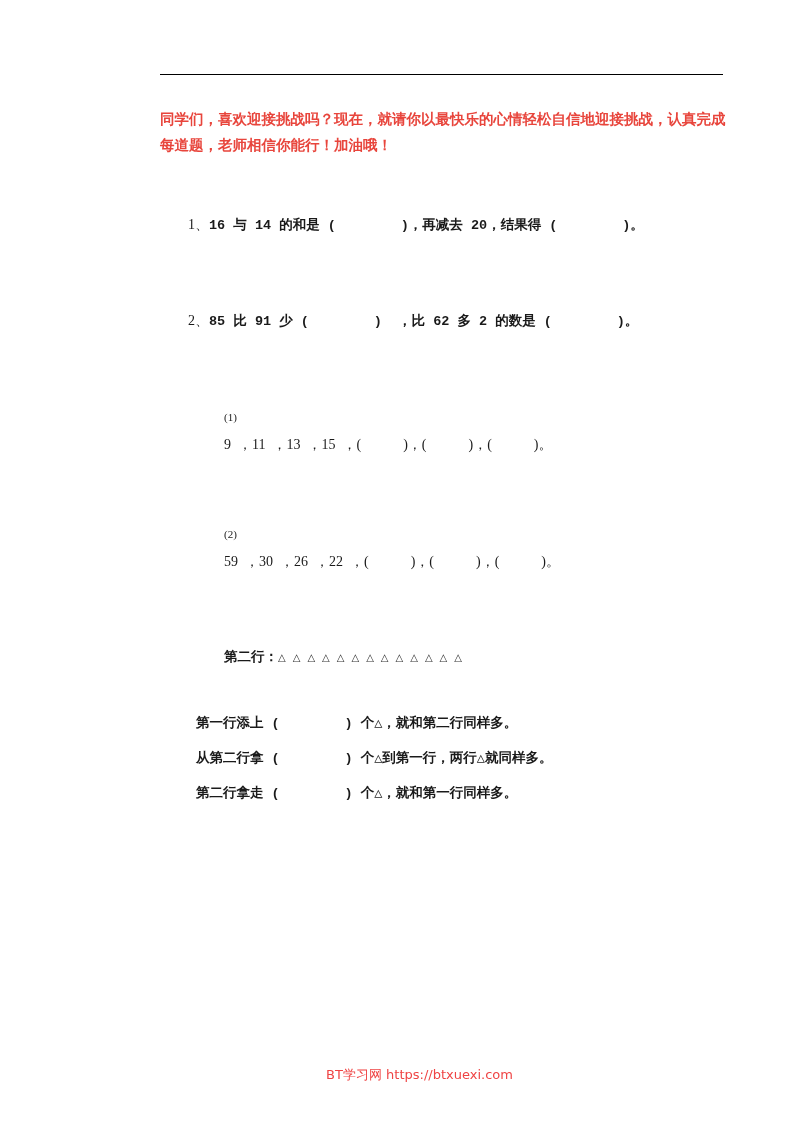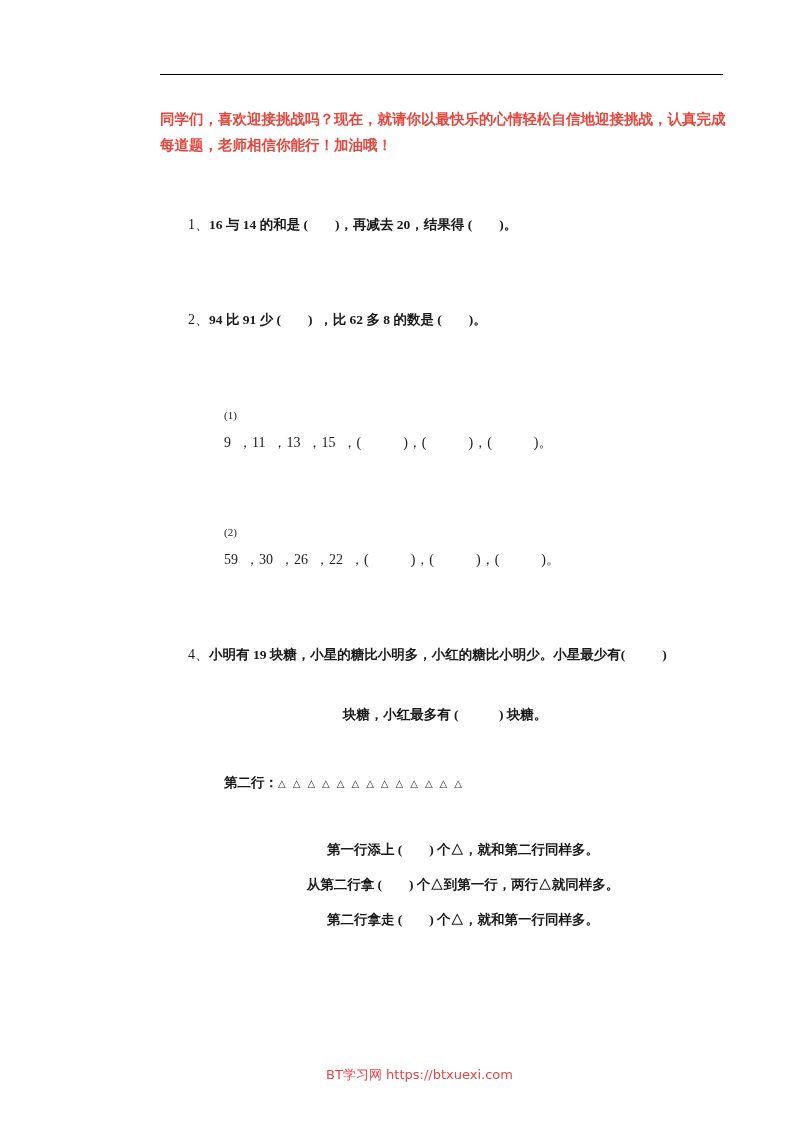--- a/index.html
+++ b/index.html
@@ -51,24 +51,23 @@
     line-height: 27px;
     margin-bottom: 14px;
   }
   .q-line {
     display: block;
     white-space: pre-wrap;
   }
   .indent-1 { padding-left: 22px; }
   .indent-2 { padding-left: 36px; }
   .cn {
-    font-family: Liberation Serif, serif;
+    font-family: Liberation Mono, monospace;
     font-weight: bold;
     font-size: 13.5px;
-    text-align: center;
   }
   .num {
     font-family: "Liberation Serif", "DejaVu Serif", serif;
     font-size: 14px;
   }
   
   .tri-row {
     display: inline-block;
     vertical-align: middle;
     letter-spacing: 7px;
@@ -100,41 +99,35 @@
     <div class="banner">同学们，喜欢迎接挑战吗？现在，就请你以最快乐的心情轻松自信地迎接挑战，认真完成每道题，老师相信你能行！加油哦！</div>
 
     <div class="q">
       <span class="q-line">
         <span class="num">1、</span><span class="cn">16 与 14 的和是 (        )，再减去 20，结果得 (        )。</span>
       </span>
     </div>
 
     <div class="q">
       <span class="q-line">
-        <span class="num">2、</span><span class="cn">94 比 91 少 (        )  ，比 62 多 8 的数是 (        )。</span>
+        <span class="num">2、</span><span class="cn">85 比 91 少 (        )  ，比 62 多 2 的数是 (        )。</span>
       </span>
     </div>
 
     <div class="q">
       <span class="q-line indent-2" style="margin-top:10px;">
         <span class="num" style="font-size:11px;">(1)</span>
         <span class="num">9  ，11  ，13  ，15  ，(            )，(            )，(            )。</span>
       </span>
       <span class="q-line indent-2" style="margin-top:8px;">
         <span class="num" style="font-size:11px;">(2)</span>
         <span class="num">59  ，30  ，26  ，22  ，(            )，(            )，(            )。</span>
       </span>
     </div>
 
-    <div class="q">
-      <span class="q-line">
-        <span class="num">4、</span><span class="cn">小明有 19 块糖，小星的糖比小明多，小红的糖比小明少。小星最少有(           )</span>
-      </span>
-      <span class="q-line cn" style="margin-top:6px;">块糖，小红最多有 (            ) 块糖。</span>
-    </div>
 
     <div class="q">
       <span class="q-line indent-2" style="margin-top:8px;">
         <span class="cn">第二行：</span><span class="tri-row">△△△△△△△△△△△△△</span>
       </span>
       <span class="q-line cn indent-2" style="margin-top:12px;">第一行添上 (        ) 个△，就和第二行同样多。</span>
       <span class="q-line cn indent-2" style="margin-top:8px;">从第二行拿 (        ) 个△到第一行，两行△就同样多。</span>
       <span class="q-line cn indent-2" style="margin-top:8px;">第二行拿走 (        ) 个△，就和第一行同样多。</span>
     </div>
 

